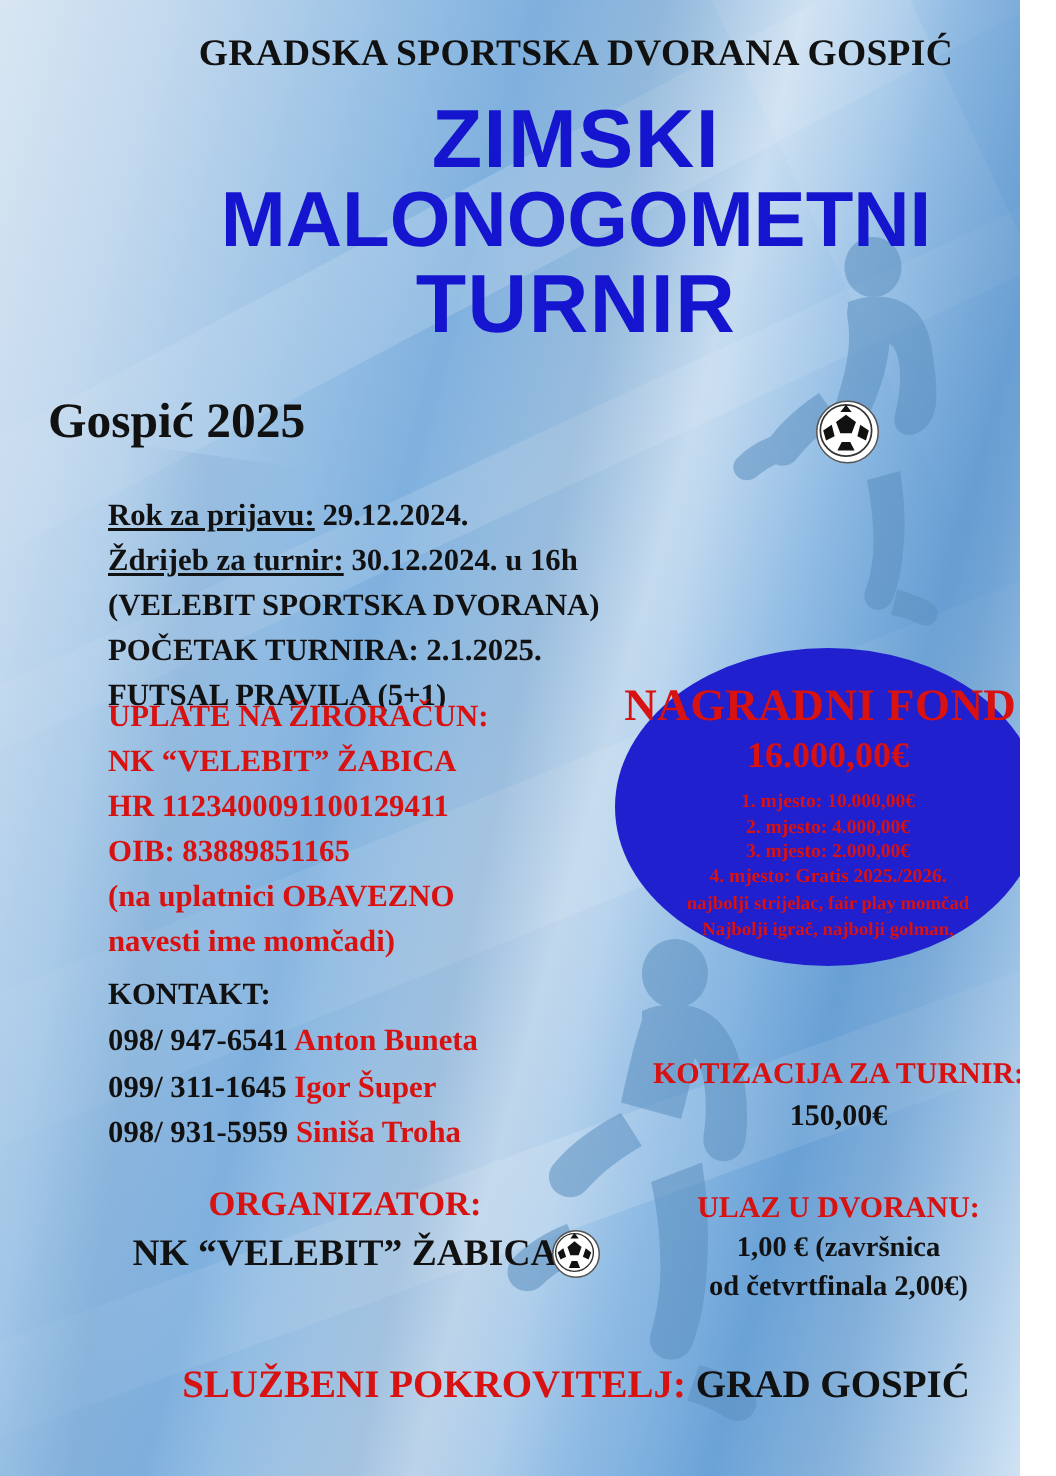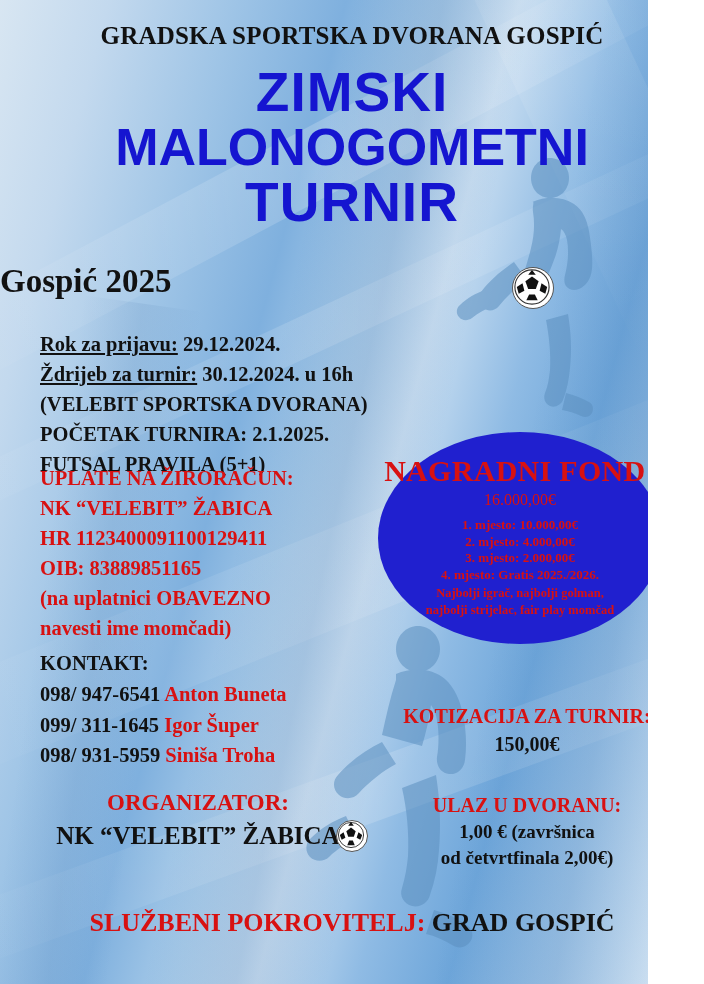--- a/index.html
+++ b/index.html
@@ -21,20 +21,21 @@
         #d8e6f2 0%,
         #c3d9ee 12%,
         #9ec4e6 26%,
         #7fb0de 38%,
         #a8cbe9 48%,
         #c9def1 57%,
         #8fbbe4 68%,
         #6ea6da 78%,
         #9cc4e8 88%,
         #cfe2f3 100%);
+    padding-left: 32px;
   }
   
   .streak {
     position: absolute;
     background: linear-gradient(90deg, rgba(255,255,255,0.0), rgba(255,255,255,0.55), rgba(255,255,255,0.0));
     transform-origin: center;
     pointer-events: none;
   }
   .s1 { left: -120px; top: 120px; width: 900px; height: 70px; transform: rotate(-28deg); opacity: .35; }
   .s2 { left: -160px; top: 300px; width: 1000px; height: 40px; transform: rotate(-25deg); opacity: .28; }
@@ -136,22 +137,22 @@
     color: #d81111;
     box-shadow: 0 0 0 0 rgba(0,0,0,0);
   }
   .ellipse .fund-title {
     font-weight: bold;
     font-size: 30px;
     margin-top: 22px;
     letter-spacing: .3px;
   }
   .ellipse .fund-amount {
-    font-weight: normal;
-    font-size: 16px;
+    font-weight: bold;
+    font-size: 24px;
     margin-top: 3px;
   }
   .ellipse .fund-line {
     font-weight: bold;
     font-size: 13px;
     line-height: 1.28;
   }
   .ellipse .fund-list { margin-top: 8px; }
   .ellipse .fund-extra { font-size: 12.5px; font-weight: bold; line-height: 1.25; margin-top: 2px; }
 
@@ -316,22 +317,22 @@
 
     <div class="ellipse">
       <div class="fund-title">NAGRADNI FOND:</div>
       <div class="fund-amount">16.000,00€</div>
       <div class="fund-list">
         <div class="fund-line">1. mjesto: 10.000,00€</div>
         <div class="fund-line">2. mjesto: 4.000,00€</div>
         <div class="fund-line">3. mjesto: 2.000,00€</div>
         <div class="fund-line">4. mjesto: Gratis 2025./2026.</div>
       </div>
+      <div class="fund-extra">najbolji strijelac, fair play momčad</div>
       <div class="fund-extra">Najbolji igrač, najbolji golman,</div>
-      <div class="fund-extra">najbolji strijelac, fair play momčad</div>
     </div>
 
     <div class="kotizacija">
       <div>KOTIZACIJA ZA TURNIR:</div>
       <div class="val">150,00€</div>
     </div>
 
     <div class="organizator">
       <div class="org-title">ORGANIZATOR:</div>
       <div class="org-name">NK “VELEBIT” ŽABICA</div>

